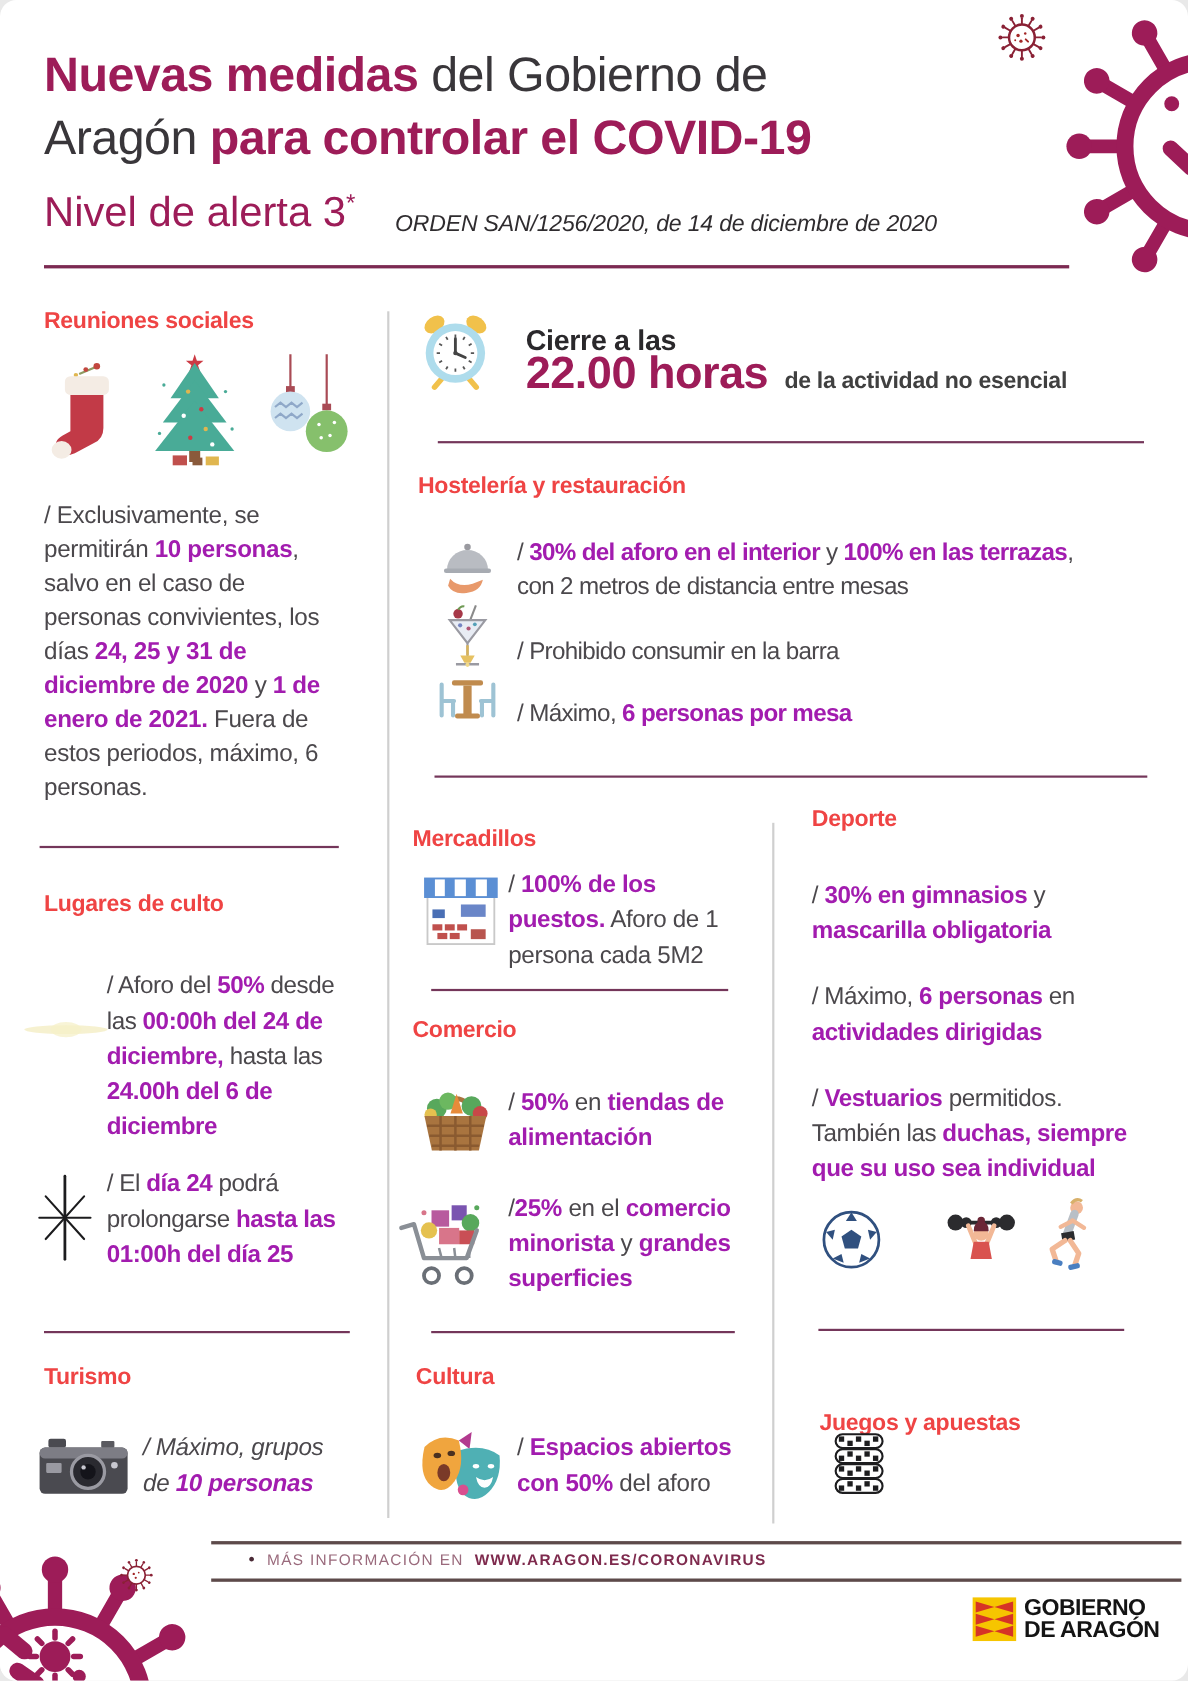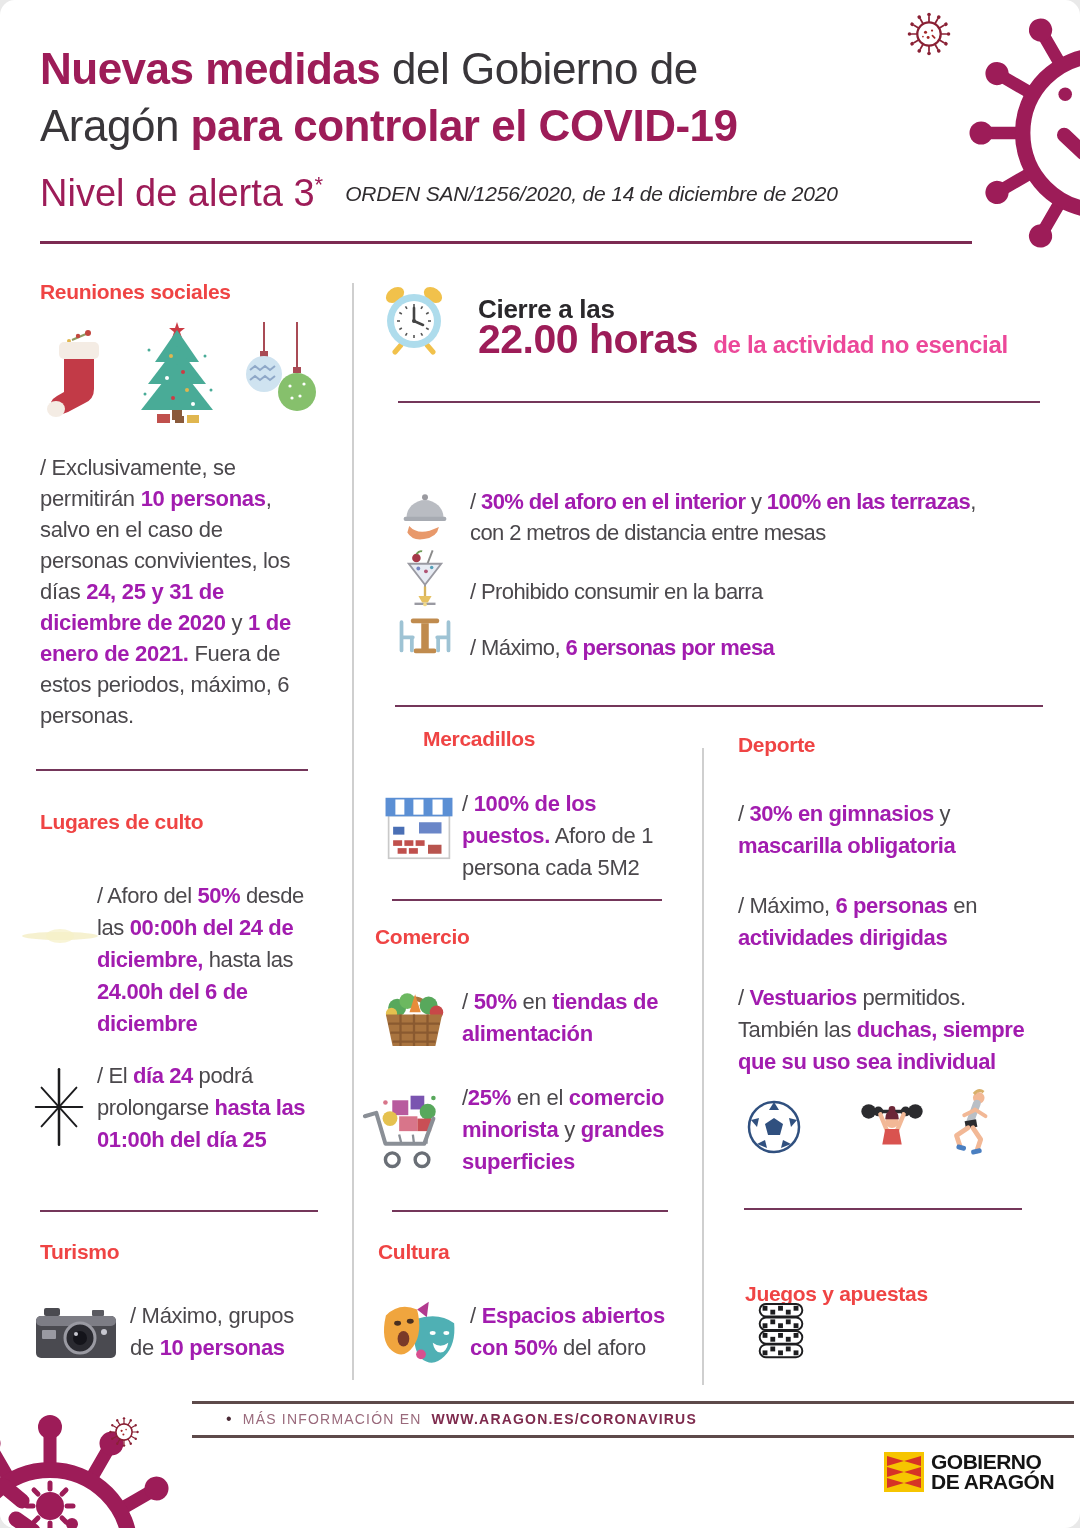--- a/index.html
+++ b/index.html
@@ -5,32 +5,32 @@
   html,body{margin:0;padding:0;background:#e9e9e9;}
   .page{position:relative;width:1080px;height:1528px;background:#ffffff;overflow:hidden;
         font-family:"Liberation Sans", sans-serif;color:#4b484c;margin:0 auto;border-radius:15px;}
   .abs{position:absolute;}
   .rt{white-space:nowrap;font-size:22px;line-height:32px;letter-spacing:-0.3px;color:#4b484c;}
   .rt .b{font-weight:700;color:#a21caf;}
   .a{color:#9d1c58;}
   .sec-title{font-size:21px;font-weight:700;color:#ef4444;letter-spacing:-0.3px;white-space:nowrap;}
   .title{font-size:44px;line-height:57px;color:#39363a;letter-spacing:-0.5px;white-space:nowrap;}
   .title .b{font-weight:700;}
-  .alert-row{display:flex;align-items:center;gap:22px;white-space:nowrap;}
+  .alert-row{display:flex;align-items:flex-end;gap:36px;white-space:nowrap;}
   .alert{font-size:38px;color:#9d1c58;}
   .alert sup{font-size:22px;}
   .order{font-size:21px;font-style:italic;color:#2f2c2f;letter-spacing:-0.2px;}
   .hrule{height:2.5px;background:#7c2a52;}
   .hrule-thin{height:2px;background:#74365a;}
   .vrule{width:2px;background:#cfcfcf;}
   .frule{height:2.5px;background:#5d4a4a;}
   .closing-l1{font-size:26px;font-weight:700;color:#2a282b;letter-spacing:-0.3px;}
   .closing-row{display:flex;align-items:baseline;gap:15px;white-space:nowrap;}
   .closing-time{font-size:41px;font-weight:700;color:#9d1c58;letter-spacing:-0.5px;}
-  .closing-suffix{font-size:24px;font-weight:700;color:#ec4899;letter-spacing:-0.3px;}
+  .closing-suffix{font-size:21px;font-weight:700;color:#404040;letter-spacing:-0.3px;}
   .hostel-text{font-size:22px;line-height:31px;letter-spacing:-0.6px;}
   .small-text{font-size:22px;line-height:32px;letter-spacing:-0.4px;}
   .footer-info{display:flex;align-items:baseline;gap:10px;white-space:nowrap;
                font-size:14px;letter-spacing:1.2px;}
   .footer-bullet{color:#4a2a36;font-size:16px;}
   .footer-prefix{color:#9a6a7c;font-weight:400;}
   .footer-url{color:#7e2a4d;font-weight:700;}
   .gov-logo{display:flex;align-items:center;gap:7px;}
   .gov-text{font-size:21px;line-height:20px;font-weight:700;color:#141414;letter-spacing:-0.5px;white-space:nowrap;}
 </style>
@@ -223,21 +223,21 @@
     <rect x="10" y="6" width="16" height="8" rx="2" fill="#4a4a50"></rect>
     <rect x="2" y="14" width="80" height="42" rx="5" fill="#4a4a50"></rect>
     <rect x="2" y="14" width="80" height="10" rx="5" fill="#7d7d85"></rect>
     <rect x="58" y="8" width="12" height="6" rx="1" fill="#5a5a60"></rect>
     <rect x="8" y="28" width="14" height="9" rx="1" fill="#9a9aa2"></rect>
     <circle cx="46" cy="36" r="15" fill="#2a2a30" stroke="#9a9aa2" stroke-width="3"></circle>
     <circle cx="46" cy="36" r="7" fill="#14141a"></circle>
       <circle cx="42" cy="32" r="2" fill="#c8c8d0"></circle>
     <circle cx="70" cy="30" r="3" fill="#c8c8d0"></circle>
   </svg>
-  <div class="abs rt" style="left:130px;top:1300px;"><span>/ Máximo, grupos</span><br><span>de </span><span class="b">10 personas</span></div>
+  <div class="abs rt" style="left:130px;top:1300px;font-style:italic;"><span>/ Máximo, grupos</span><br><span>de </span><span class="b">10 personas</span></div>
 
   <svg class="abs" style="left:381px;top:281px;" width="66" height="74" viewBox="0 0 66 74">
     <ellipse cx="14" cy="14" rx="10" ry="7" fill="#f1c14b" transform="rotate(-35 14 14)"></ellipse>
     <ellipse cx="52" cy="14" rx="10" ry="7" fill="#f1c14b" transform="rotate(35 52 14)"></ellipse>
     <line x1="20" y1="64" x2="14" y2="71" stroke="#f1c14b" stroke-width="5" stroke-linecap="round"></line>
     <line x1="46" y1="64" x2="52" y2="71" stroke="#f1c14b" stroke-width="5" stroke-linecap="round"></line>
     <circle cx="33" cy="40" r="27" fill="#aedcec"></circle>
     <circle cx="33" cy="40" r="20" fill="#fff"></circle>
     <g stroke="#555" stroke-width="1.6">
       <g>
@@ -281,20 +281,21 @@
     <line x1="33" y1="40" x2="42" y2="44" stroke="#444" stroke-width="2.6" stroke-linecap="round"></line>
     <circle cx="33" cy="40" r="2" fill="#444"></circle>
   </svg>
   <div class="abs closing-l1" style="left:478px;top:294px;">Cierre a las</div>
   <div class="abs closing-row" style="left:478px;top:316px;">
     <span class="closing-time">22.00 horas</span>
     <span class="closing-suffix">de la actividad no esencial</span>
   </div>
   <div class="abs hrule-thin" style="left:398px;top:401px;width:642px;"></div>
 
+  <div class="abs sec-title" style="left:380px;top:430px;">Hostelería y restauración</div>
   <svg class="abs" style="left:398px;top:488px;" width="54" height="52" viewBox="0 0 58 56">
     <circle cx="29" cy="10" r="3.2" fill="#9a9aa0"></circle>
     <path d="M9 32 a20 19 0 0 1 40 0 z" fill="#b9bcc2"></path>
     <rect x="6" y="31" width="46" height="4.5" rx="2" fill="#a7abb2"></rect>
     <path d="M12 41 q8 9 22 5 l10 -4 q-2 11 -16 13 q-13 2 -18 -7 z" fill="#e8996b"></path>
   </svg>
   <div class="abs rt hostel-text" style="left:470px;top:486px;"><span>/ </span><span class="b">30% del aforo en el interior</span><span> y </span><span class="b">100% en las terrazas</span><span>,</span><br><span>con 2 metros de distancia entre mesas</span></div>
   <svg class="abs" style="left:404px;top:546px;" width="42" height="66" viewBox="0 0 44 68">
     <line x1="30" y1="4" x2="23" y2="22" stroke="#8a8a8a" stroke-width="2"></line>
     <circle cx="13" cy="12" r="4.5" fill="#a63848"></circle>
@@ -313,21 +314,21 @@
       <circle cx="33" cy="21" r="2" fill="#f0d98a"></circle>
     <rect x="18" y="36" width="30" height="5" rx="2" fill="#c08b4e"></rect>
     <rect x="29" y="41" width="8" height="28" fill="#c08b4e"></rect>
     <rect x="21" y="68" width="24" height="5" rx="2" fill="#c08b4e"></rect>
     <path d="M8 40 v30 M8 56 h12 M19 56 v14" stroke="#9ec3d4" stroke-width="4" fill="none" stroke-linecap="round"></path>
     <path d="M58 40 v30 M58 56 h-12 M47 56 v14" stroke="#9ec3d4" stroke-width="4" fill="none" stroke-linecap="round"></path>
   </svg>
   <div class="abs rt hostel-text" style="left:470px;top:632px;"><span>/  Máximo, </span><span class="b">6 personas por mesa</span></div>
   <div class="abs hrule-thin" style="left:395px;top:705px;width:648px;"></div>
 
-  <div class="abs sec-title" style="left:375px;top:727px;margin-left:48px;">Mercadillos</div>
+  <div class="abs sec-title" style="left:375px;top:751px;">Mercadillos</div>
   <svg class="abs" style="left:383px;top:793px;" width="72" height="72" viewBox="0 0 64 64">
     <rect x="5" y="20" width="54" height="38" fill="#fff" stroke="#c9c9c9" stroke-width="1.5"></rect>
     <rect x="3" y="5" width="58" height="15" fill="#fff" stroke="#5b8fd4" stroke-width="1.5"></rect>
     <rect x="3" y="5" width="8" height="15" fill="#5b8fd4"></rect>
       <rect x="19" y="5" width="8" height="15" fill="#5b8fd4"></rect>
     <rect x="36" y="5" width="8" height="15" fill="#5b8fd4"></rect>
       <rect x="53" y="5" width="8" height="15" fill="#5b8fd4"></rect>
     <rect x="9" y="30" width="10" height="7" fill="#4a6fb5"></rect>
     <rect x="32" y="26" width="20" height="10" fill="#6a86c8"></rect>
     <rect x="9" y="42" width="8" height="5" fill="#c0504d"></rect>

